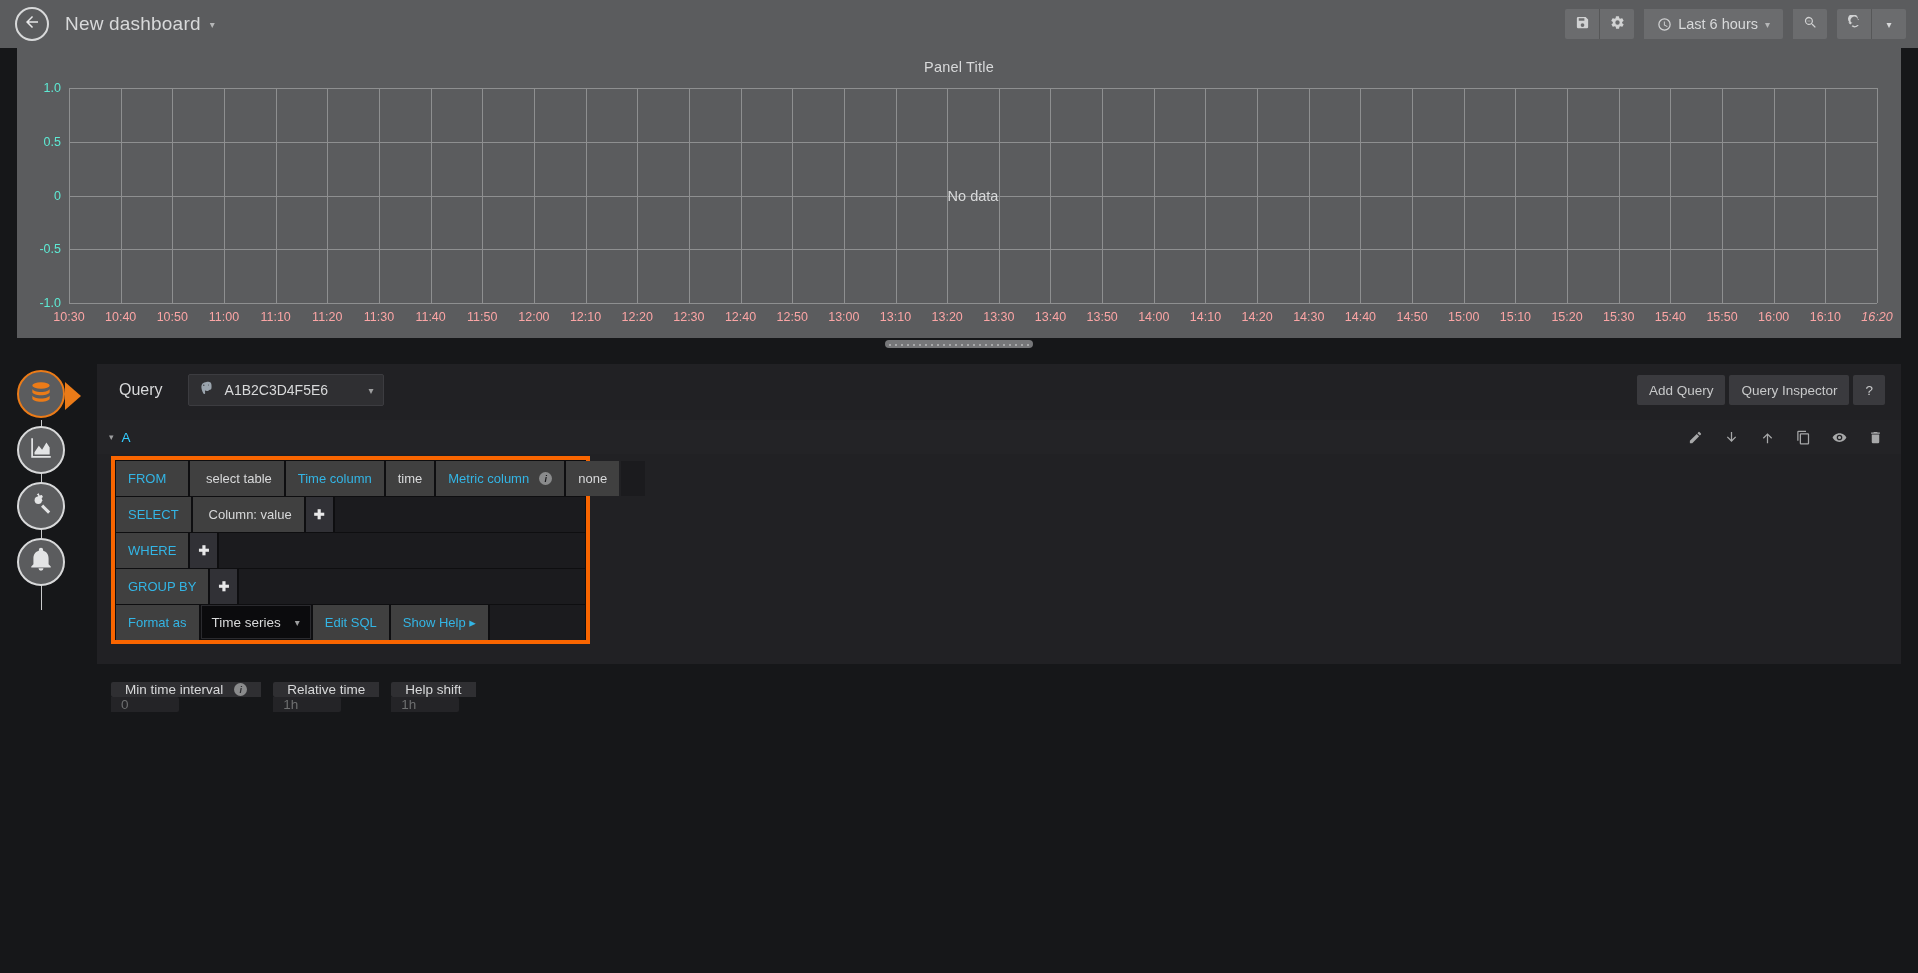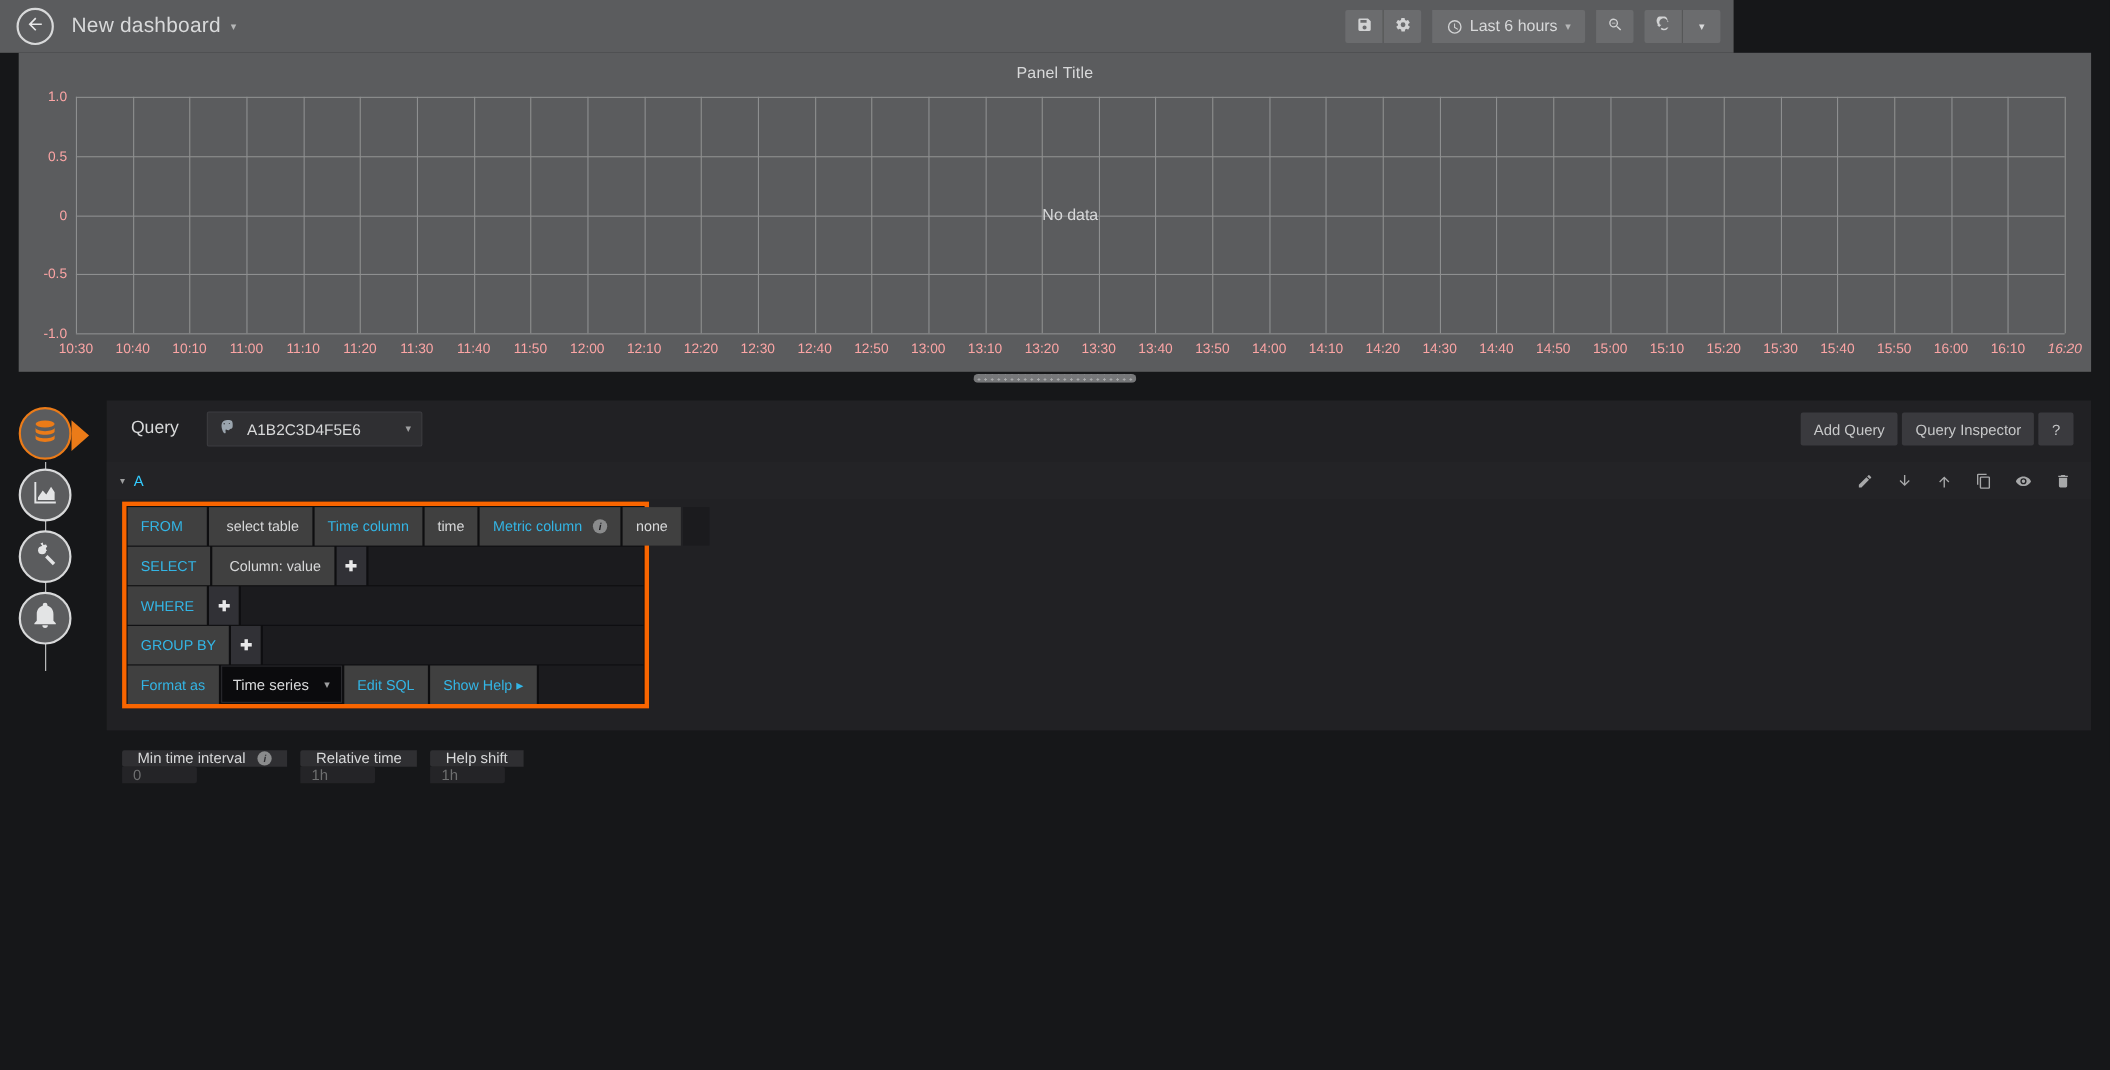--- a/index.html
+++ b/index.html
@@ -5,21 +5,21 @@
   * { box-sizing: border-box; margin: 0; padding: 0; }
   html, body {
     width: 1918px; height: 973px;
     background: #161719;
     font-family: "Liberation Sans", sans-serif;
     overflow: hidden;
   }
 
   
   #topnav {
-    position: absolute; top: 0; left: 0; width: 1576px; height: 48px;
+    position: absolute; top: 0; left: 0; width: 1918px; height: 48px;
     background: #5b5c5e;
     display: flex; align-items: center;
   }
   #back-btn {
     width: 34px; height: 34px; margin-left: 15px;
     border: 2px solid #d8d9da; border-radius: 50%;
     display: flex; align-items: center; justify-content: center;
     cursor: pointer;
   }
   #back-btn svg { width: 18px; height: 18px; fill: #e8e8e9; }
@@ -59,21 +59,21 @@
   }
   #plot-area {
     position: absolute; left: 52px; top: 40px;
     width: 1808px; height: 215px;
   }
   .gridline-h, .gridline-v { position: absolute; background: #8e8f90; }
   .gridline-h { left: 0; width: 100%; height: 1px; }
   .gridline-v { top: 0; width: 1px; height: 100%; }
   .ytick {
     position: absolute; right: 100%; margin-right: 8px;
-    color: #fca5a5; font-size: 12.5px; transform: translateY(-50%);
+    color: #5eead4; font-size: 12.5px; transform: translateY(-50%);
     white-space: nowrap;
   }
   .xtick {
     position: absolute; top: 100%; margin-top: 7px;
     color: #fca5a5; font-size: 12.5px; transform: translateX(-50%);
     white-space: nowrap;
   }
   #no-data {
     position: absolute; left: 50%; top: 50%;
     transform: translate(-50%,-50%);
@@ -339,21 +339,21 @@
     <div id="y-axis">
         <div class="ytick" style="top: 0%;">1.0</div>
         <div class="ytick" style="top: 25%;">0.5</div>
         <div class="ytick" style="top: 50%;">0</div>
         <div class="ytick" style="top: 75%;">-0.5</div>
         <div class="ytick" style="top: 100%;">-1.0</div>
       </div>
     <div id="x-axis">
         <div class="xtick" style="left: 0%;">10:30</div>
         <div class="xtick" style="left: 2.85714%;">10:40</div>
-        <div class="xtick" style="left: 5.71429%;">10:10</div>
+        <div class="xtick" style="left: 5.71429%;">10:50</div>
         <div class="xtick" style="left: 8.57143%;">11:00</div>
         <div class="xtick" style="left: 11.4286%;">11:10</div>
         <div class="xtick" style="left: 14.2857%;">11:20</div>
         <div class="xtick" style="left: 17.1429%;">11:30</div>
         <div class="xtick" style="left: 20%;">11:40</div>
         <div class="xtick" style="left: 22.8571%;">11:50</div>
         <div class="xtick" style="left: 25.7143%;">12:00</div>
         <div class="xtick" style="left: 28.5714%;">12:10</div>
         <div class="xtick" style="left: 31.4286%;">12:20</div>
         <div class="xtick" style="left: 34.2857%;">12:30</div>

